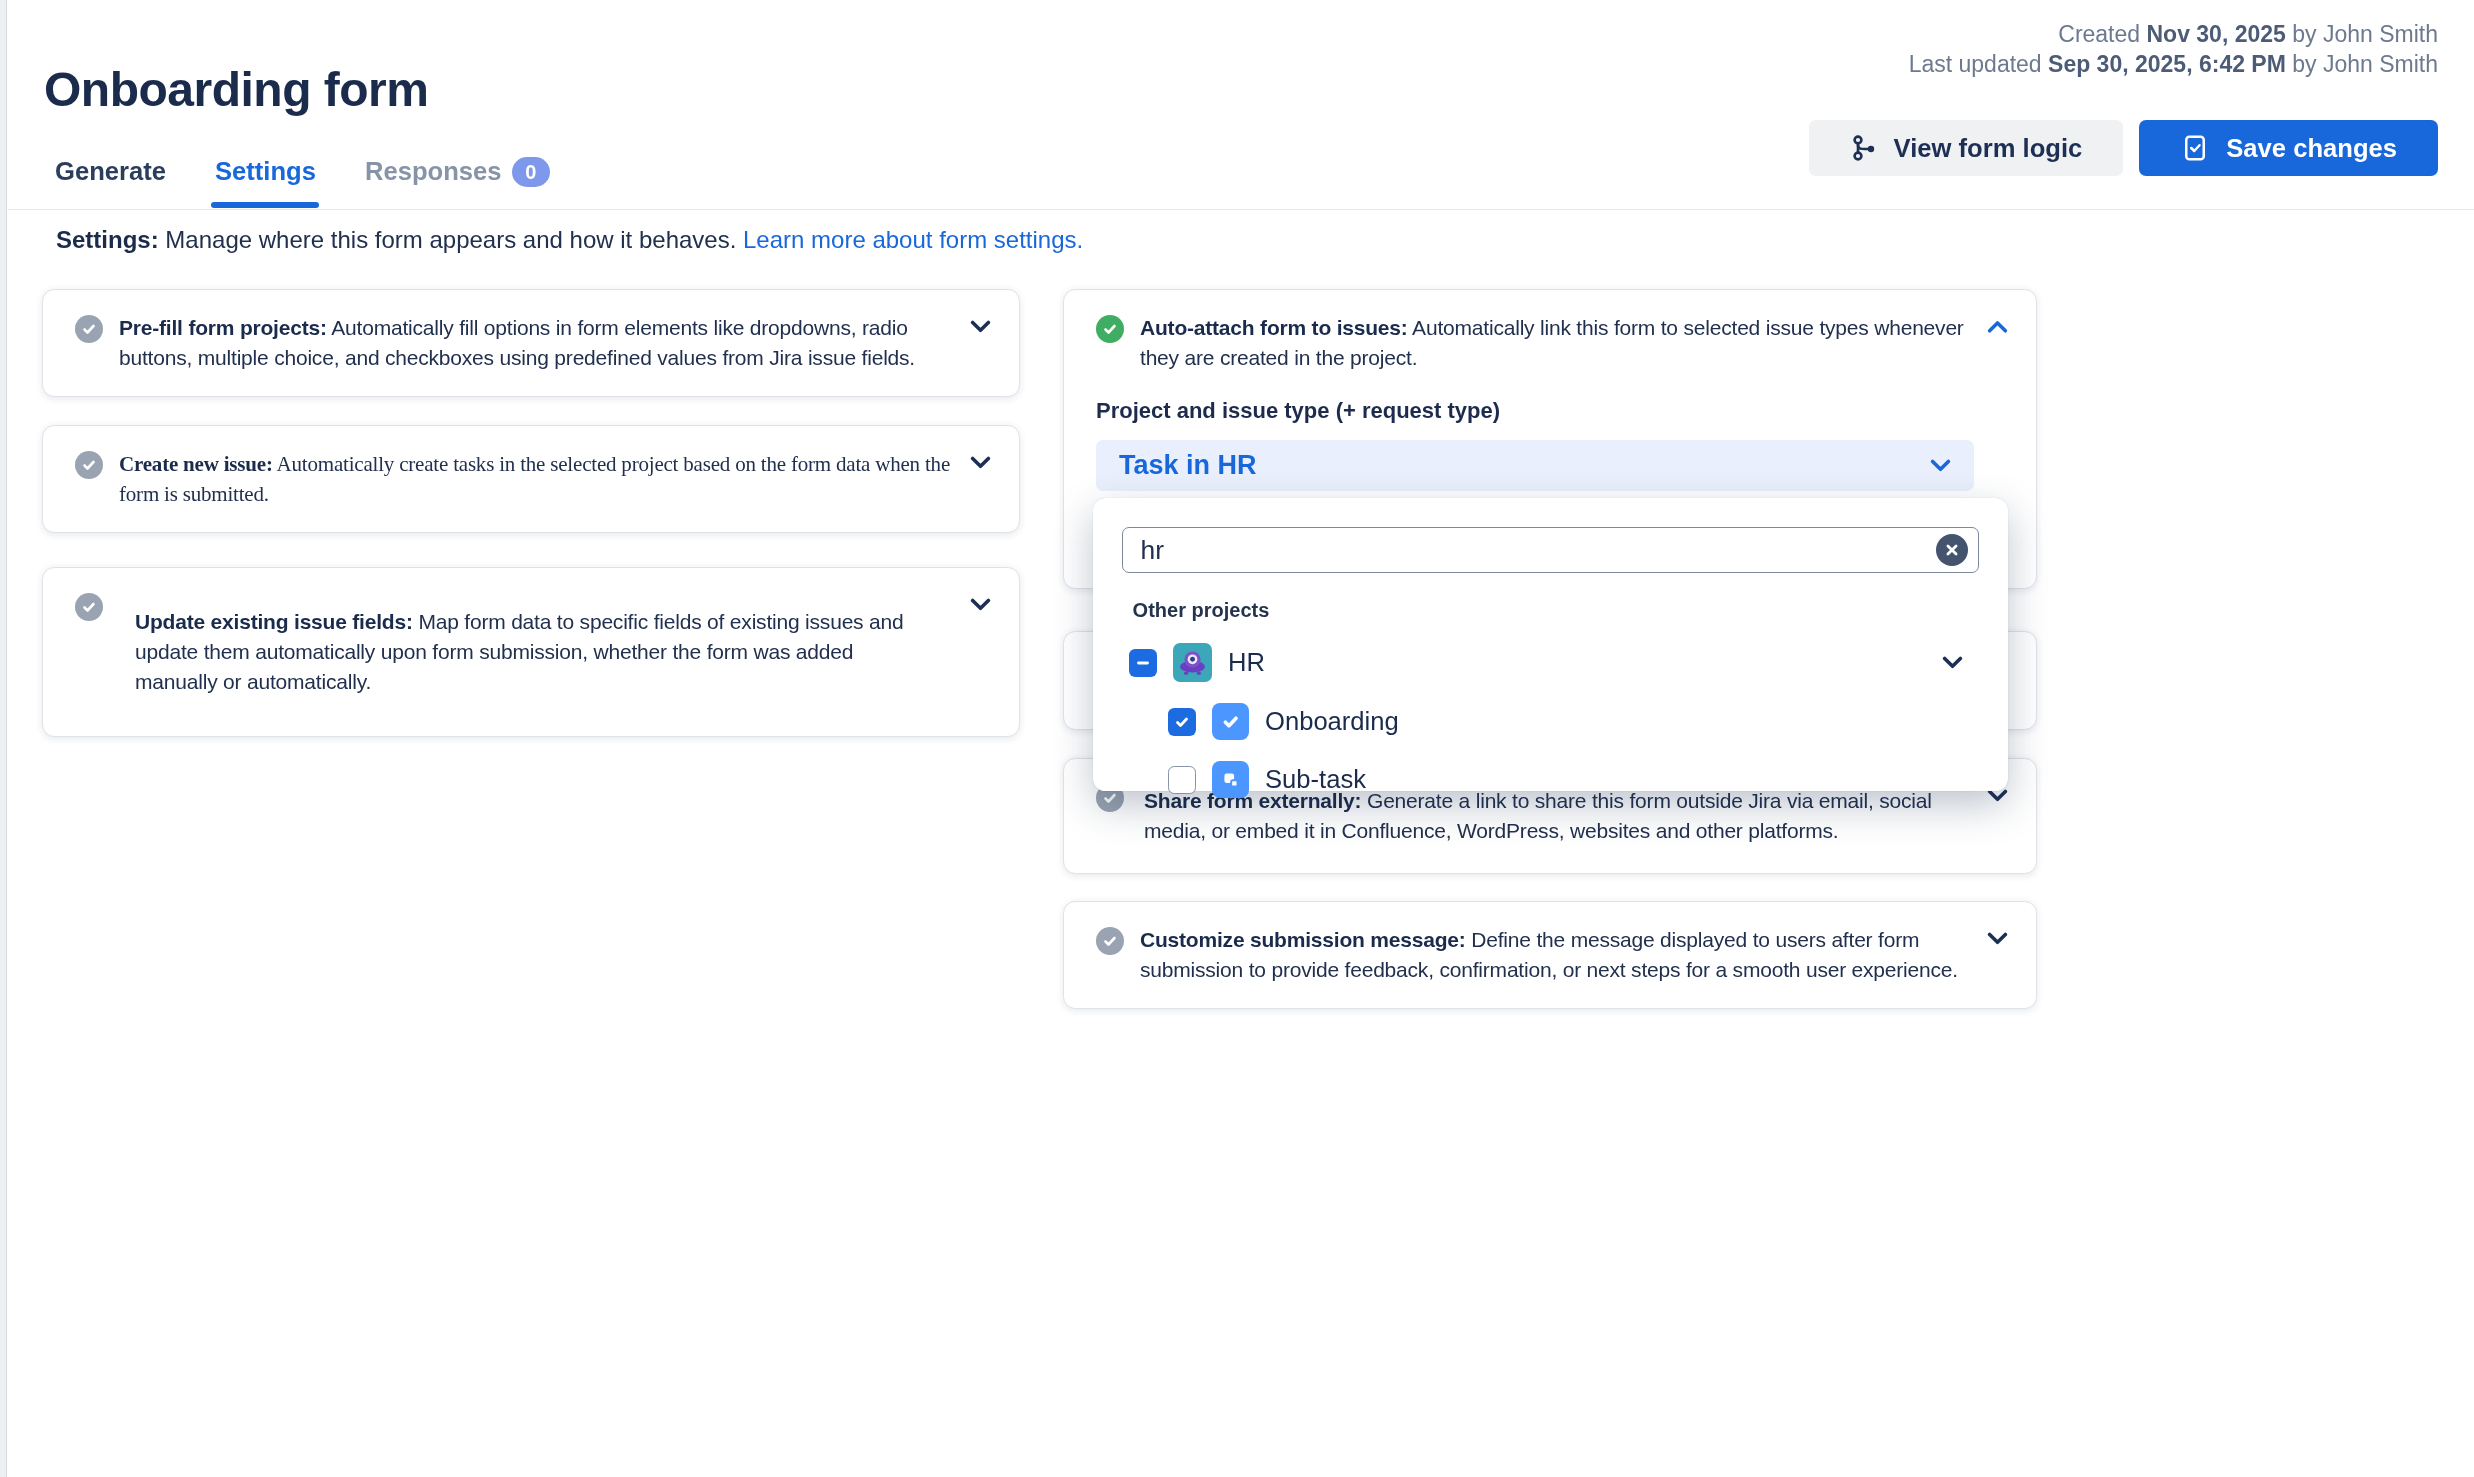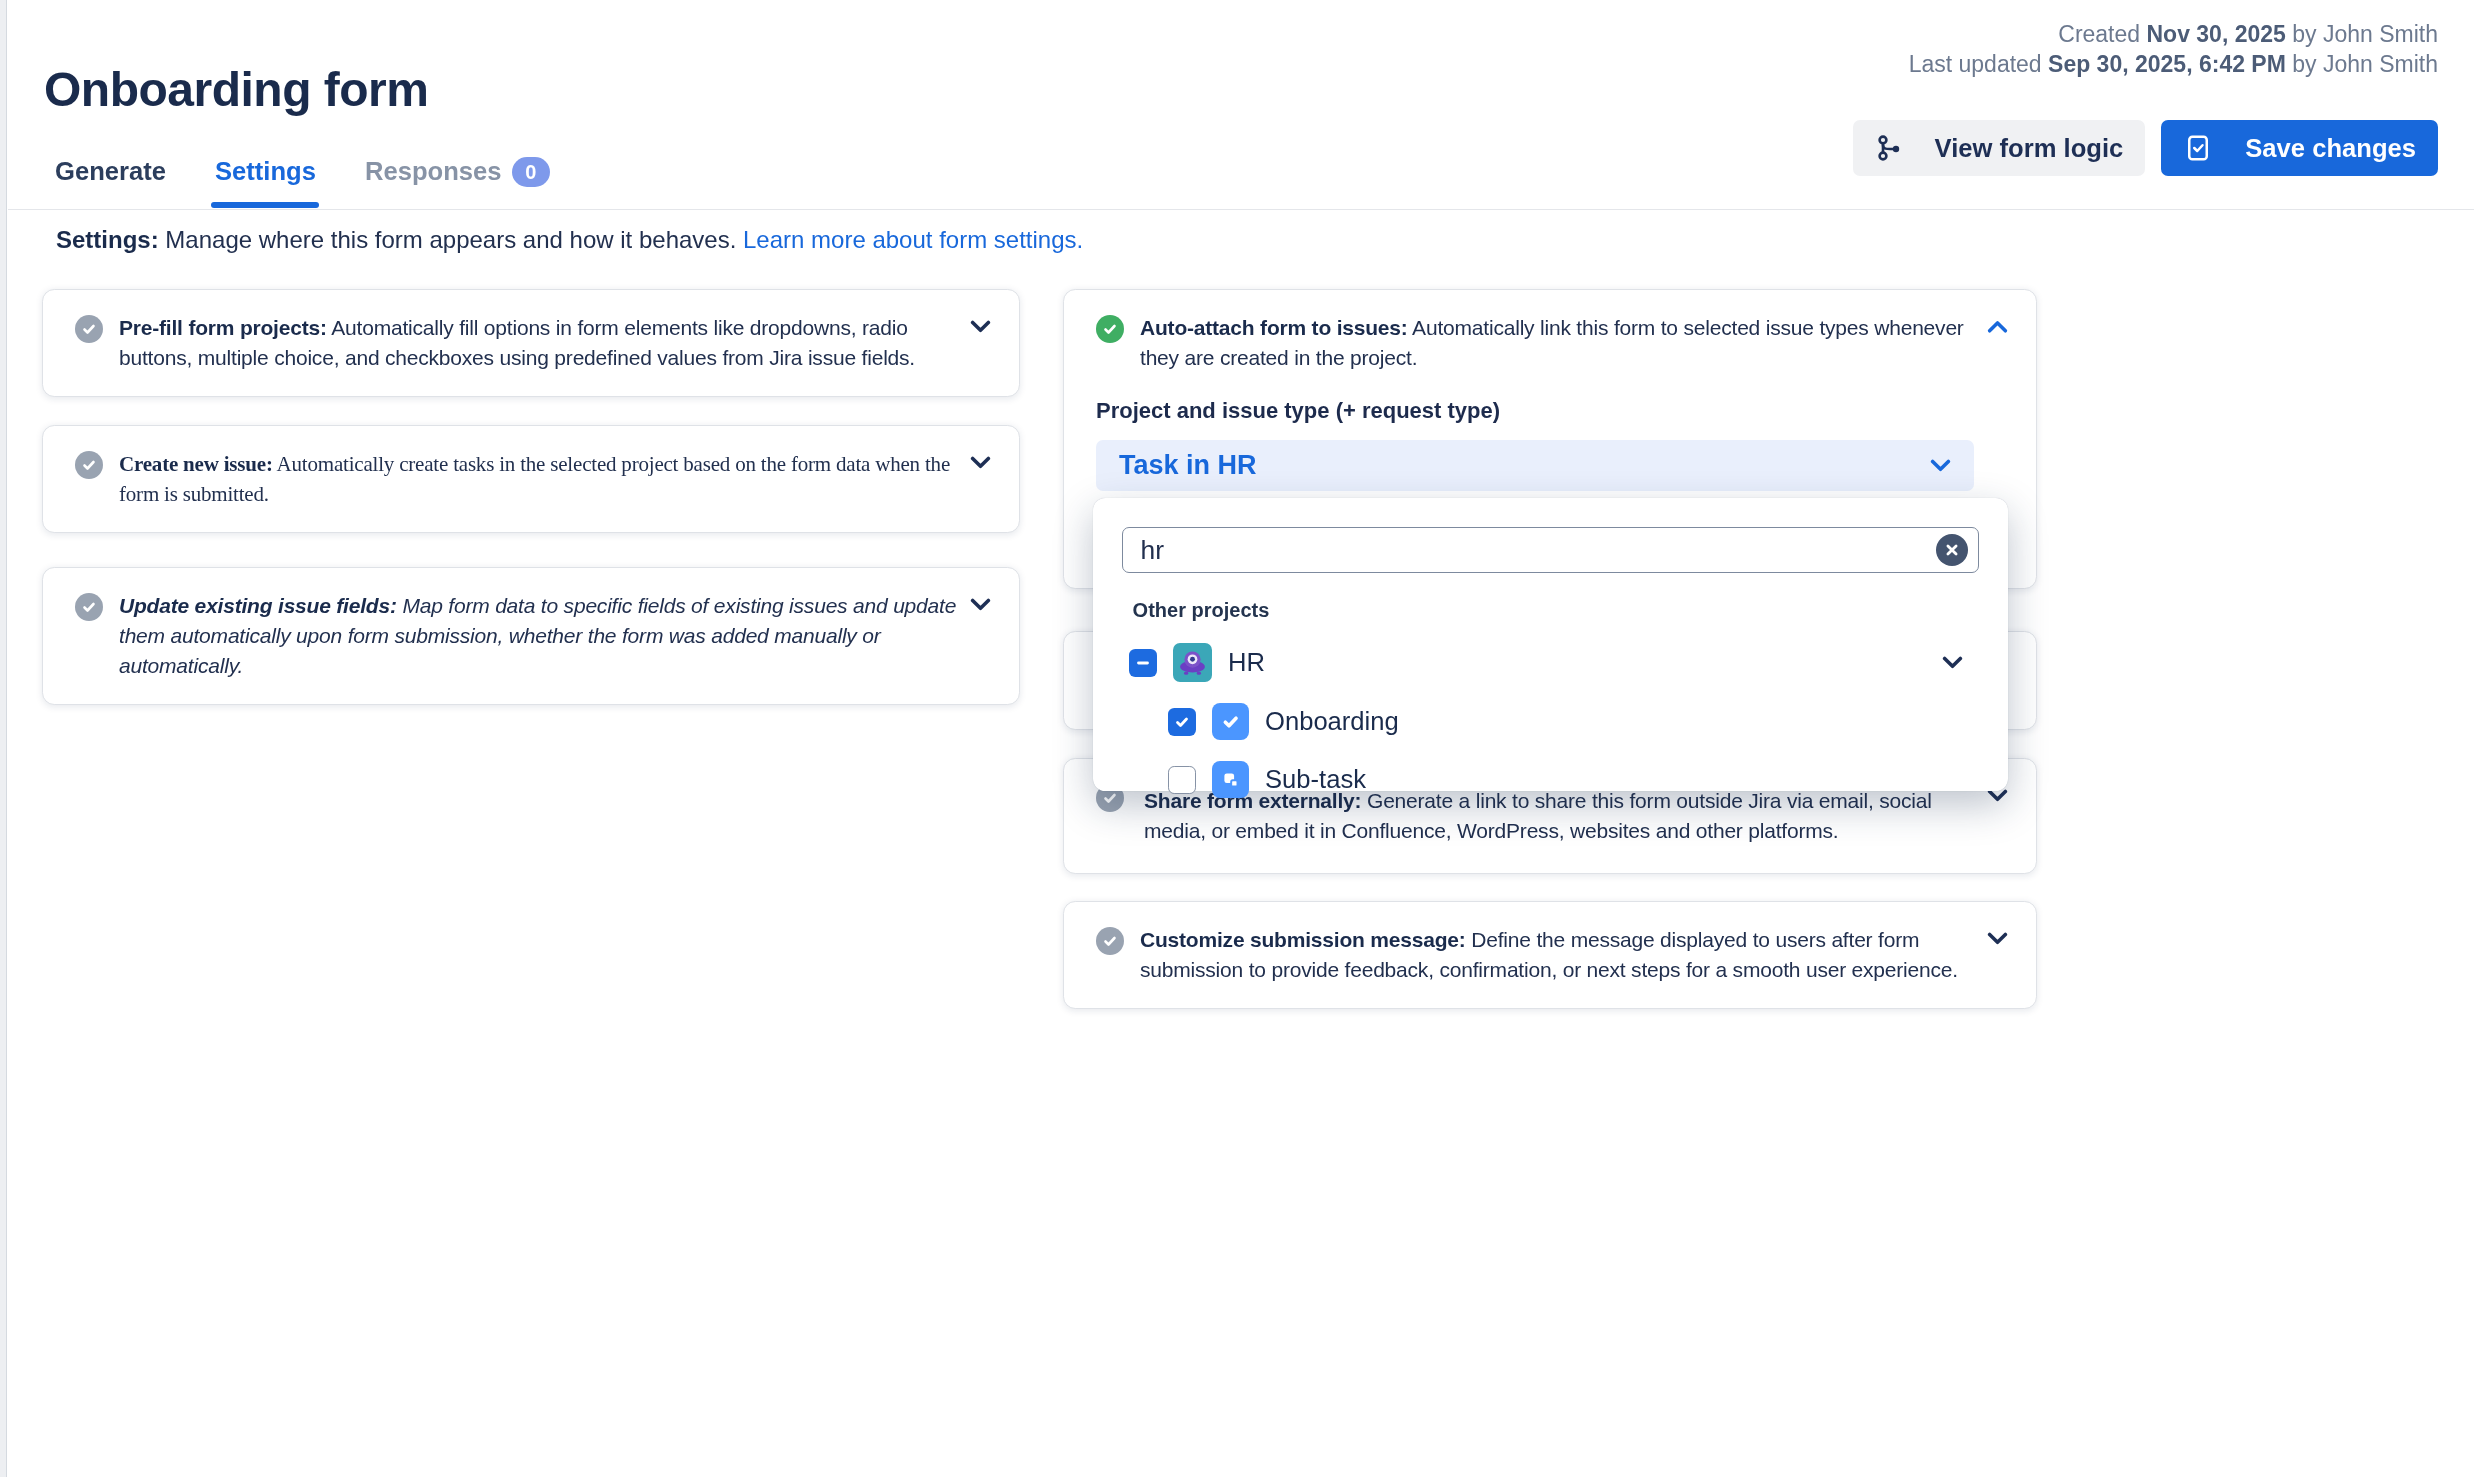--- a/index.html
+++ b/index.html
@@ -6,21 +6,21 @@
   html,body { margin:0; padding:0; background:#fff; }
   body { font-family:"Liberation Sans", sans-serif; color:#22304F; }
   .canvas { position:relative; width:2475px; height:1477px; background:#fff; overflow:hidden; }
   .left-strip { position:absolute; left:0; top:0; width:7px; height:1477px; background:#EDEFF2; border-right:0.9px solid #D5DAE0; }
 
   
   .page-title { position:absolute; left:44px; top:30px; font-size:48px; font-weight:700; color:#1A2B4C; letter-spacing:-0.5px; }
   .meta { position:absolute; right:37px; top:19.4px; text-align:right; font-size:23px; line-height:30px; color:#6C798F; }
   .meta b { color:#4C5C77; font-weight:700; }
   .actions { position:absolute; right:37px; top:120px; display:flex; gap:16px; }
-  .btn { height:56px; border-radius:7px; display:flex; align-items:center; gap:32px; padding:0 22px; font-size:25.6px; font-weight:700; border:none; cursor:pointer; font-family:inherit; }
+  .btn { height:56px; border-radius:7px; display:flex; align-items:center; gap:16px; padding:0 41px; font-size:25.6px; font-weight:700; border:none; cursor:pointer; font-family:inherit; }
   .btn-secondary { background:#F0F1F3; color:#1E2F55; }
   .btn-primary { background:#1868DB; color:#fff; }
 
   
   .tabs { position:absolute; left:55px; top:157px; display:flex; gap:49px; font-size:25.6px; font-weight:600; }
   .tab { position:relative; padding-bottom:21px; color:#2C3E5D; cursor:pointer; }
   .tab.active { color:#1868DB; }
   .tab.active::after { content:""; position:absolute; left:-3.5px; right:-3.5px; bottom:0; height:6.2px; border-radius:3.5px; background:#1868DB; }
   .tab.muted { color:#8793A6; }
   .badge { display:inline-block; background:#7E99EB; color:#fff; font-size:20px; font-weight:700; border-radius:16px; padding:3.5px 13.2px; margin-left:10.6px; vertical-align:1.8px; }
@@ -168,21 +168,21 @@
     </span>
   </div>
 
   <div class="card" style="left:42px; top:567px; width:978px;">
     <div class="card-row">
       <span class="status-icon status-gray">
         <svg width="16" height="16" viewBox="0 0 16 16">
             <path d="M3.5 8.5 L6.5 11.5 L12.5 5" stroke="#fff" stroke-width="2.6" fill="none" stroke-linecap="round" stroke-linejoin="round"></path>
           </svg>
       </span>
-      <p class="card-text" style="margin:0;font-style:italic;">
+      <p class="card-text" style="margin:16px;">
         <b>Update existing issue fields:</b>
         <span>Map form data to specific fields of existing issues and update them automatically upon form submission, whether the form was added manually or automatically.</span>
       </p>
     </div>
     <span class="chev">
       <svg width="21" height="13.2" viewBox="0 0 20 12">
           <path d="M2.5 2 L10 9.5 L17.5 2" stroke="currentColor" stroke-width="3.4" fill="none" stroke-linecap="round" stroke-linejoin="round"></path>
         </svg>
     </span>
   </div>

